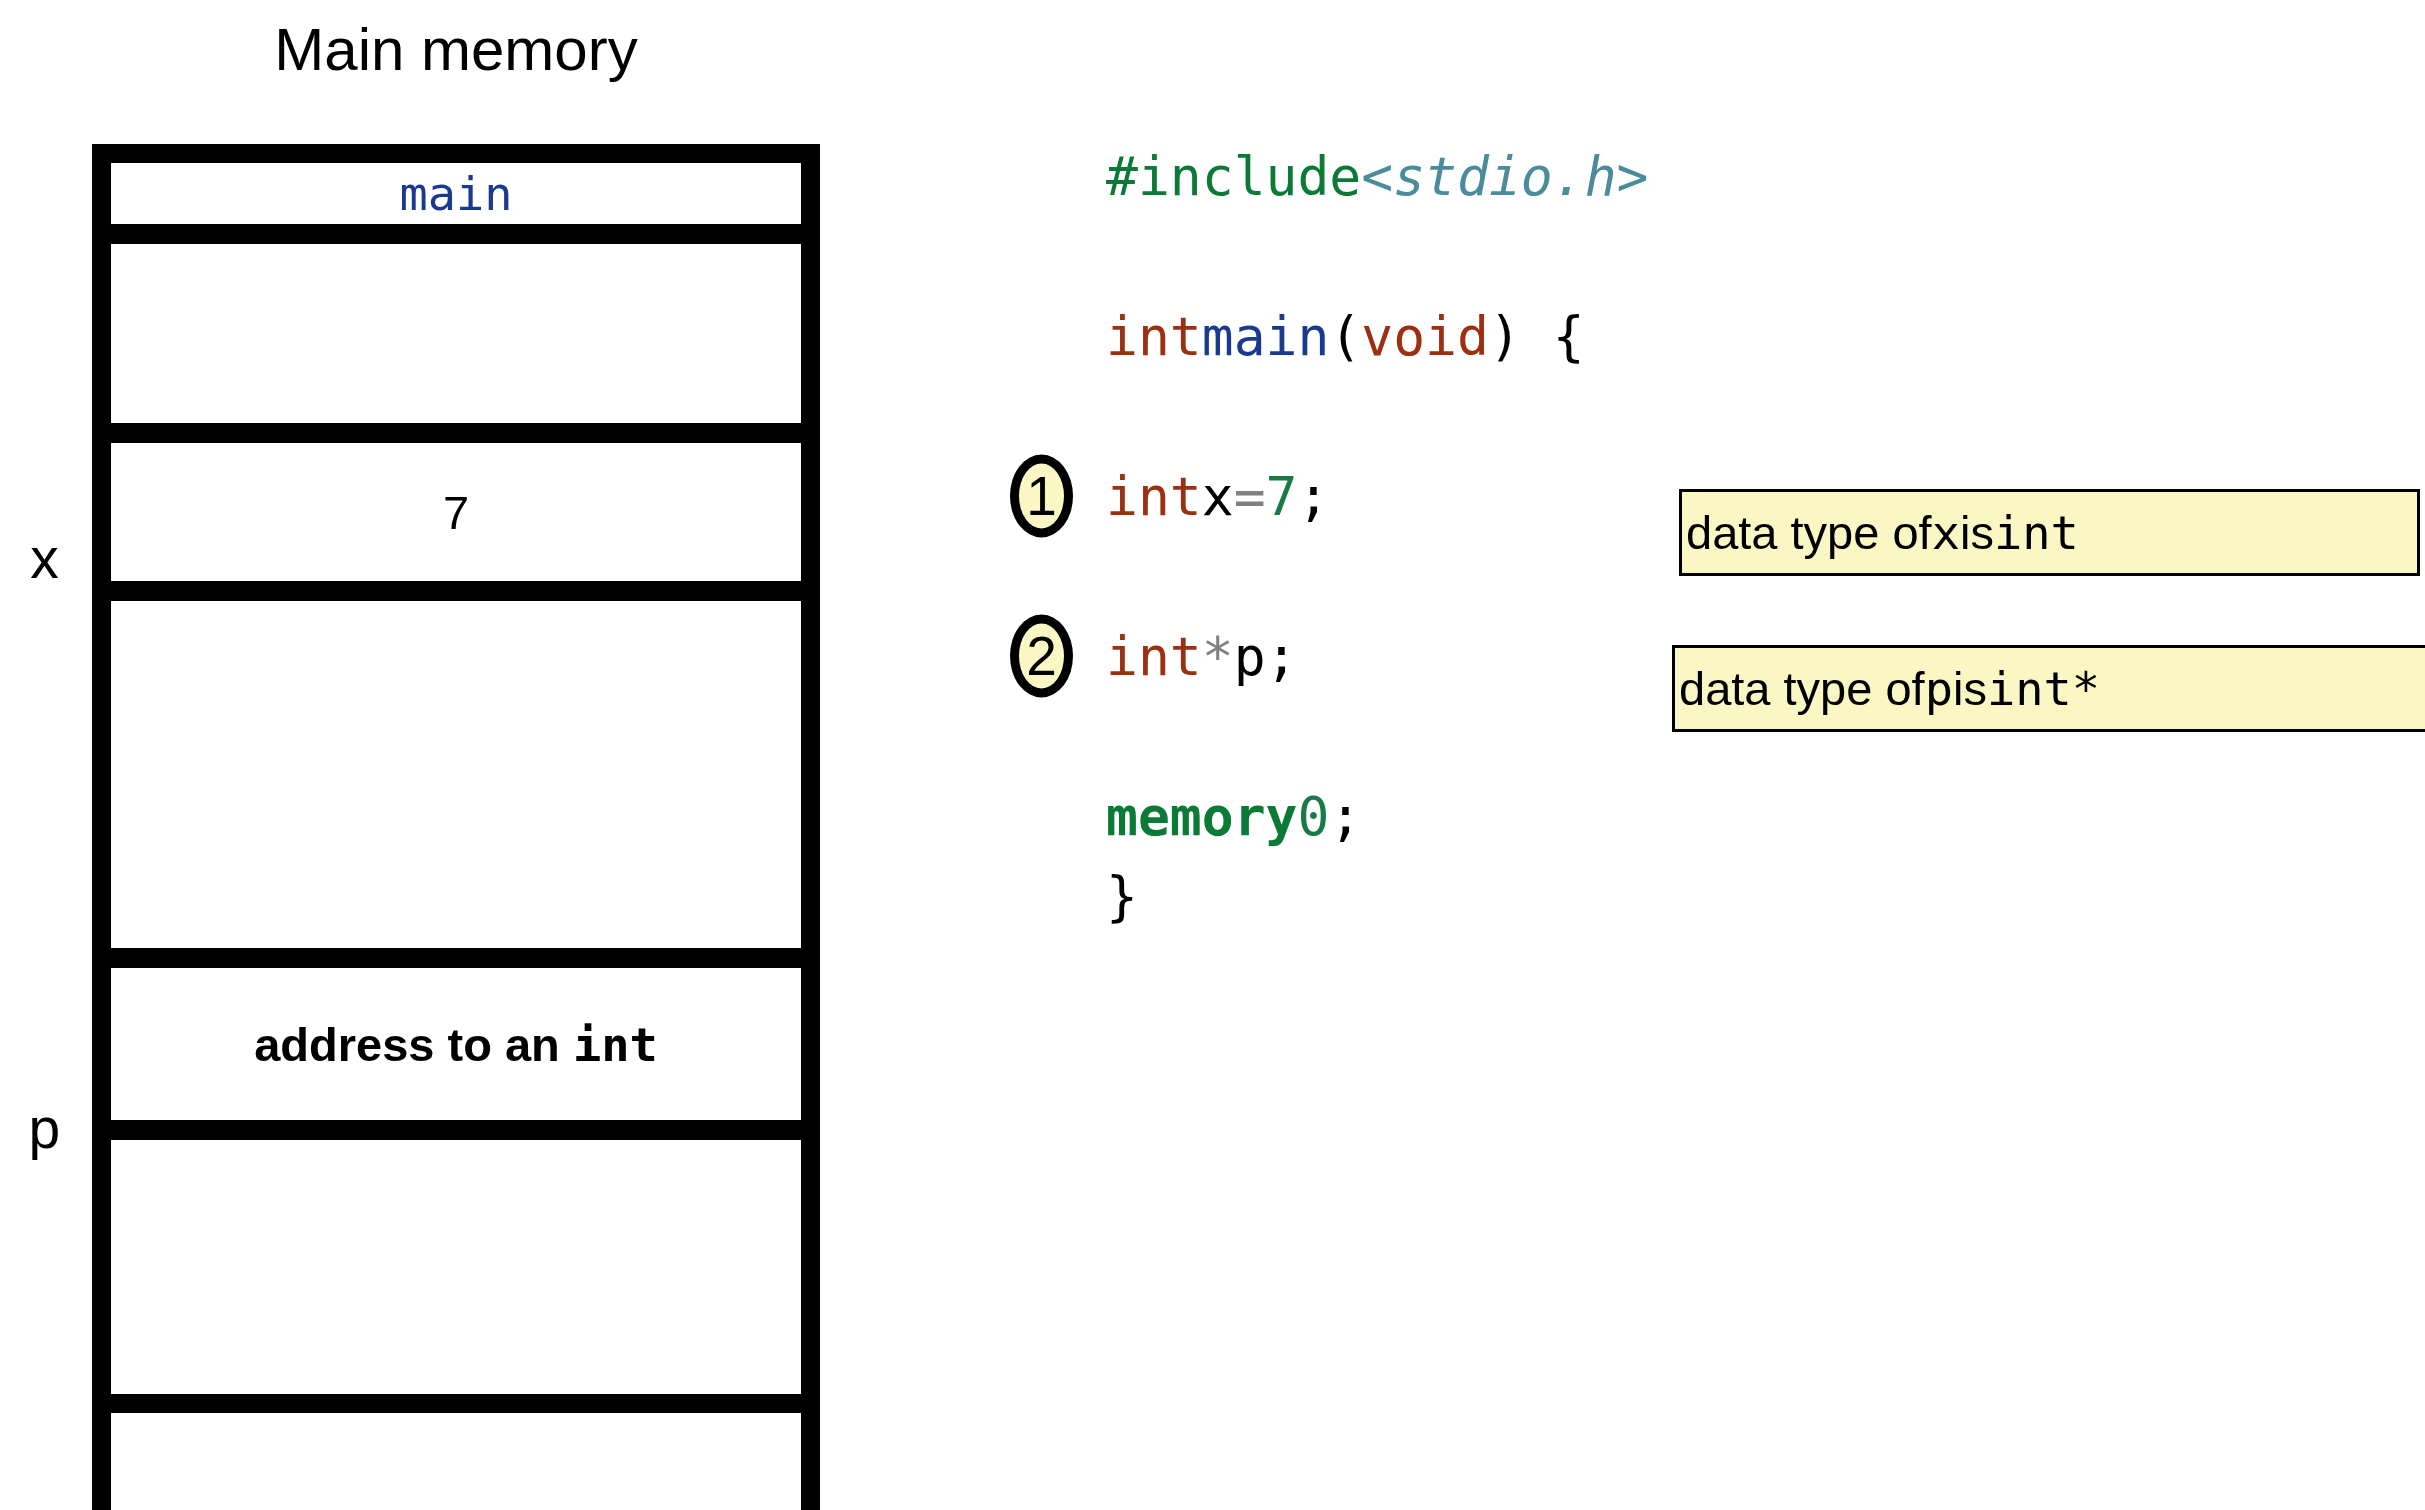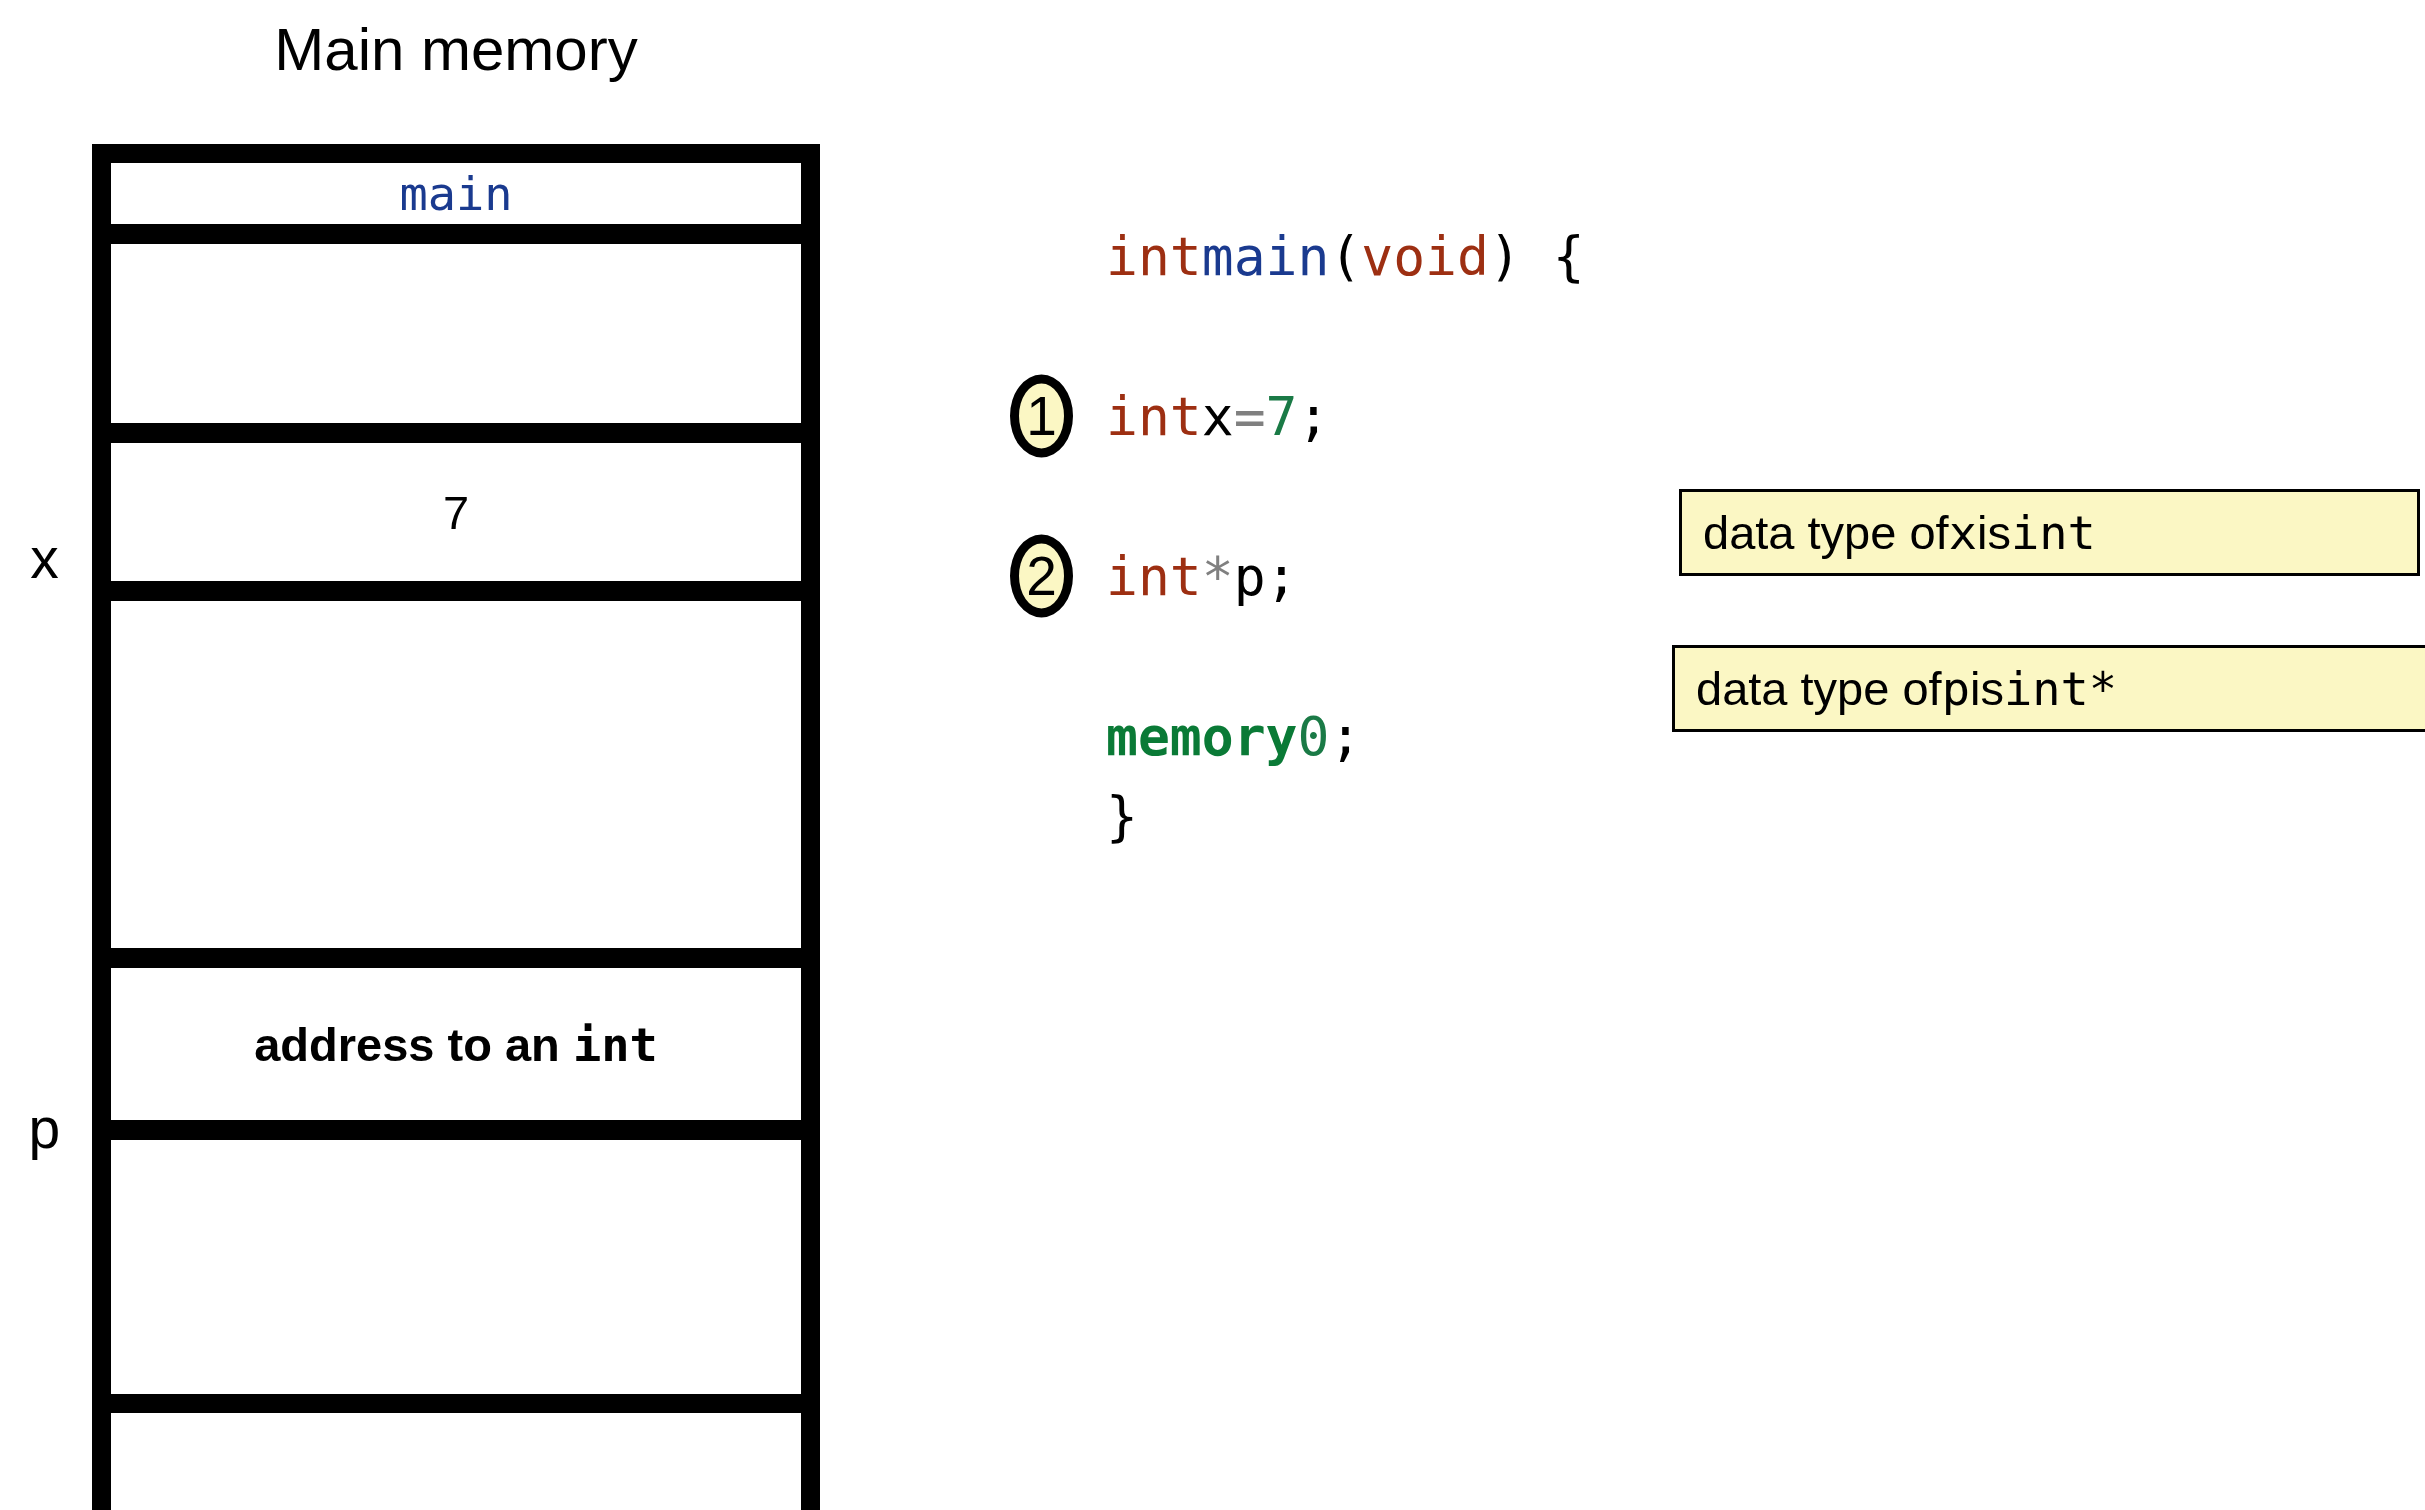--- a/index.html
+++ b/index.html
@@ -135,21 +135,21 @@
   }
 
   
   .callout {
     position: absolute;
     box-sizing: border-box;
     background: #fbf7c4;
     border: 3.7px solid #000000;
     display: flex;
     align-items: center;
-    padding: 0 21px;
+    padding: 0 4px;
     font-family: "Liberation Sans", sans-serif;
     font-size: 47px;
     line-height: 1;
     color: #000000;
     white-space: nowrap;
   }
   #callout-x { left: 1679px; top: 489px; width: 741px; height: 87px; }
   #callout-p { left: 1672px; top: 645px; width: 759px; height: 87px; }
 </style>
 </head>
@@ -179,20 +179,24 @@
         <div class="mem-row-text plain"></div>
       </div>
     </div>
 
   <div id="var-labels">
       <div class="var-label" style="top: 530px;">x</div>
       <div class="var-label" style="top: 1100px;">p</div>
     </div>
 
   <div id="code-block">
+      <div class="code-line">
+        <span class="tok-pre">#include </span>
+        <span class="tok-header">&lt;stdio.h&gt;</span>
+      </div>
       <div class="code-line"></div>
       <div class="code-line">
         <span class="tok-type">int </span>
         <span class="tok-fn">main</span>
         <span class="tok-punct">(</span>
         <span class="tok-type">void</span>
         <span class="tok-punct">) {</span>
       </div>
       <div class="code-line"></div>
       <div class="code-line">

